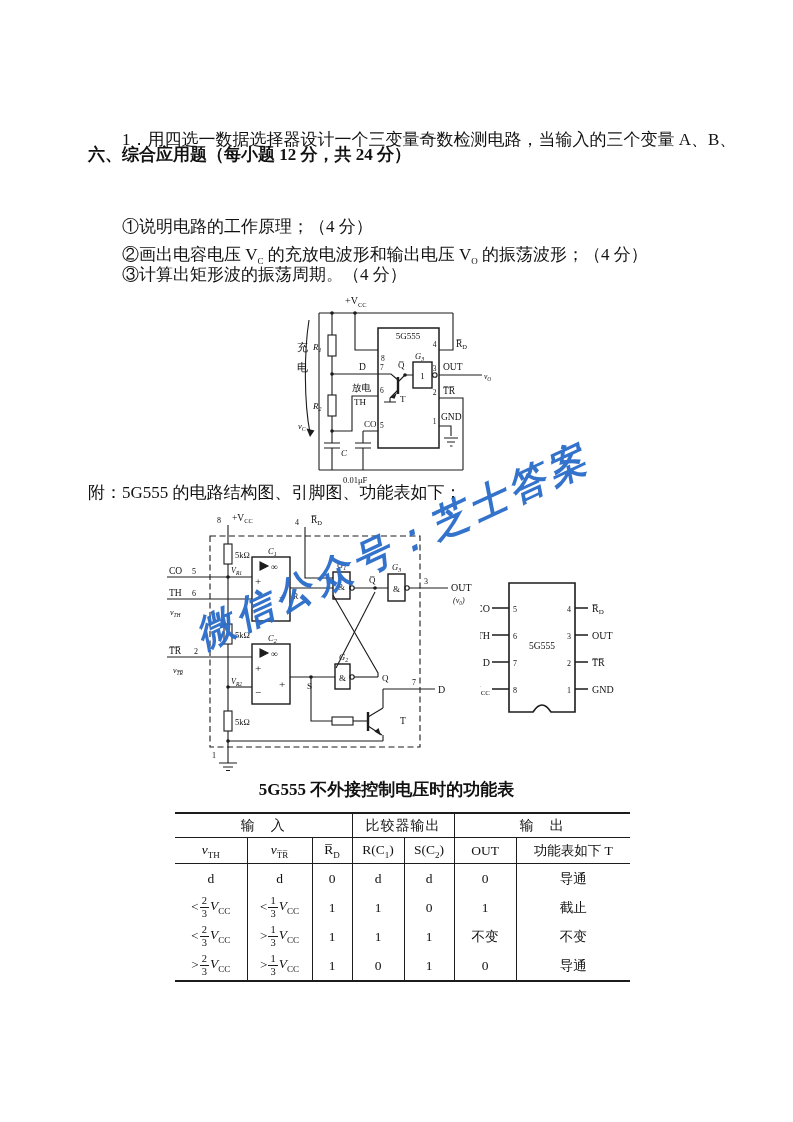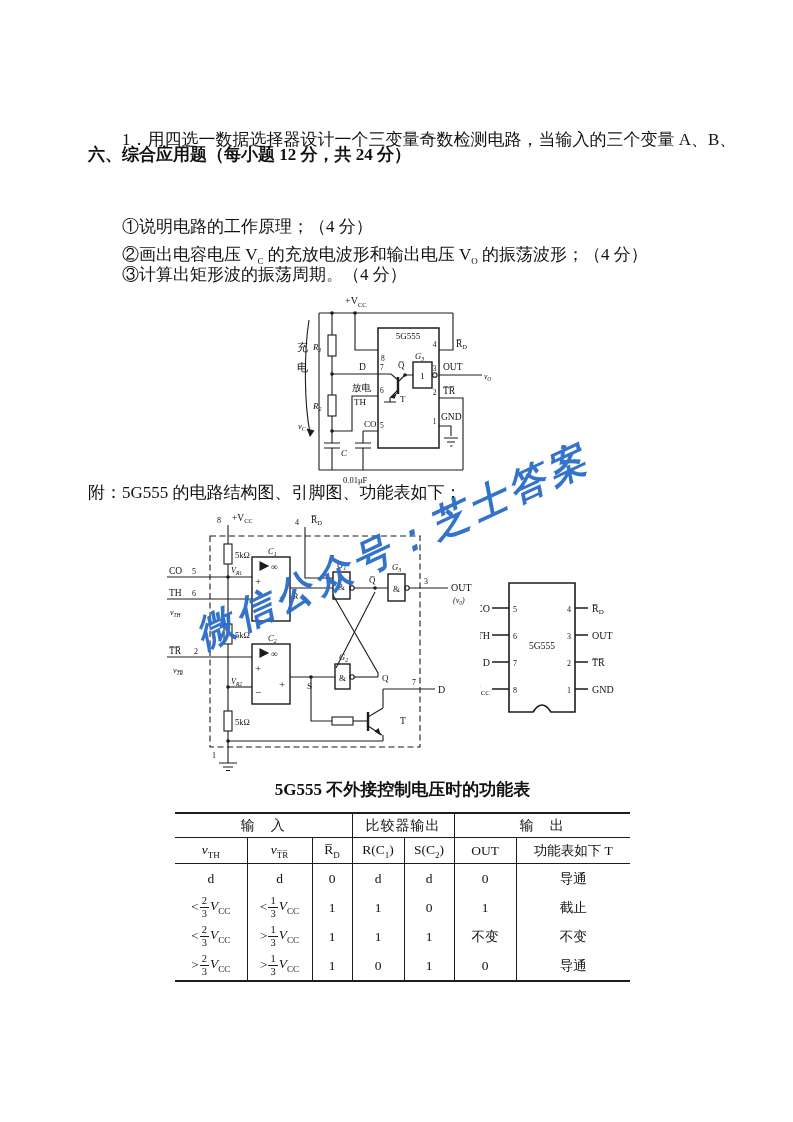--- a/index.html
+++ b/index.html
@@ -6,21 +6,21 @@
   #page{position:relative;width:793px;height:1122px;background:#ffffff;overflow:hidden;
         font-family:"Liberation Serif","DejaVu Serif",serif;color:#111;}
   .tline{position:absolute;left:88px;width:640px;font-size:17px;line-height:29px;margin:0;white-space:nowrap;}
   .bold{font-weight:bold;}
   .ind{text-indent:34px;}
   sub{font-size:9px;}
   svg text{fill:#111;stroke:none;font-family:"Liberation Serif","DejaVu Serif",serif;}
   .wm{position:absolute;left:198px;top:612px;transform:rotate(-25deg);transform-origin:0 50%;
       color:#2a6cc9;font-size:38px;font-weight:700;font-style:italic;letter-spacing:5px;
       white-space:nowrap;opacity:.95;font-family:"Liberation Serif","DejaVu Serif",serif;}
-  .tbl-title{position:absolute;top:778px;left:175px;width:455px;text-align:center;
+  .tbl-title{position:absolute;top:778px;left:159px;width:455px;text-align:center;
              font-weight:bold;font-size:17px;margin:0;}
   #func-table{position:absolute;top:812px;left:175px;width:455px;border-collapse:collapse;
               border-top:2px solid #1c1c1c;border-bottom:2px solid #1c1c1c;table-layout:fixed;}
   #func-table td{text-align:center;vertical-align:middle;font-size:13.5px;padding:0 0;}
   #func-table td.vl{border-left:1px solid #1c1c1c;}
   #func-table tr.grp td{border-bottom:1px solid #1c1c1c;height:23px;font-size:14px;letter-spacing:1px;}
   #func-table tr.hdr td{border-bottom:1px solid #1c1c1c;height:25px;margin-top:41px;}
   #func-table tr.data td{height:29px;}
   .frac{display:inline-block;vertical-align:middle;font-size:10.5px;line-height:1.1;text-align:center;margin:0 1px;}
   .frac .num{display:block;border-bottom:1px solid #1c1c1c;padding:0 2px;}

